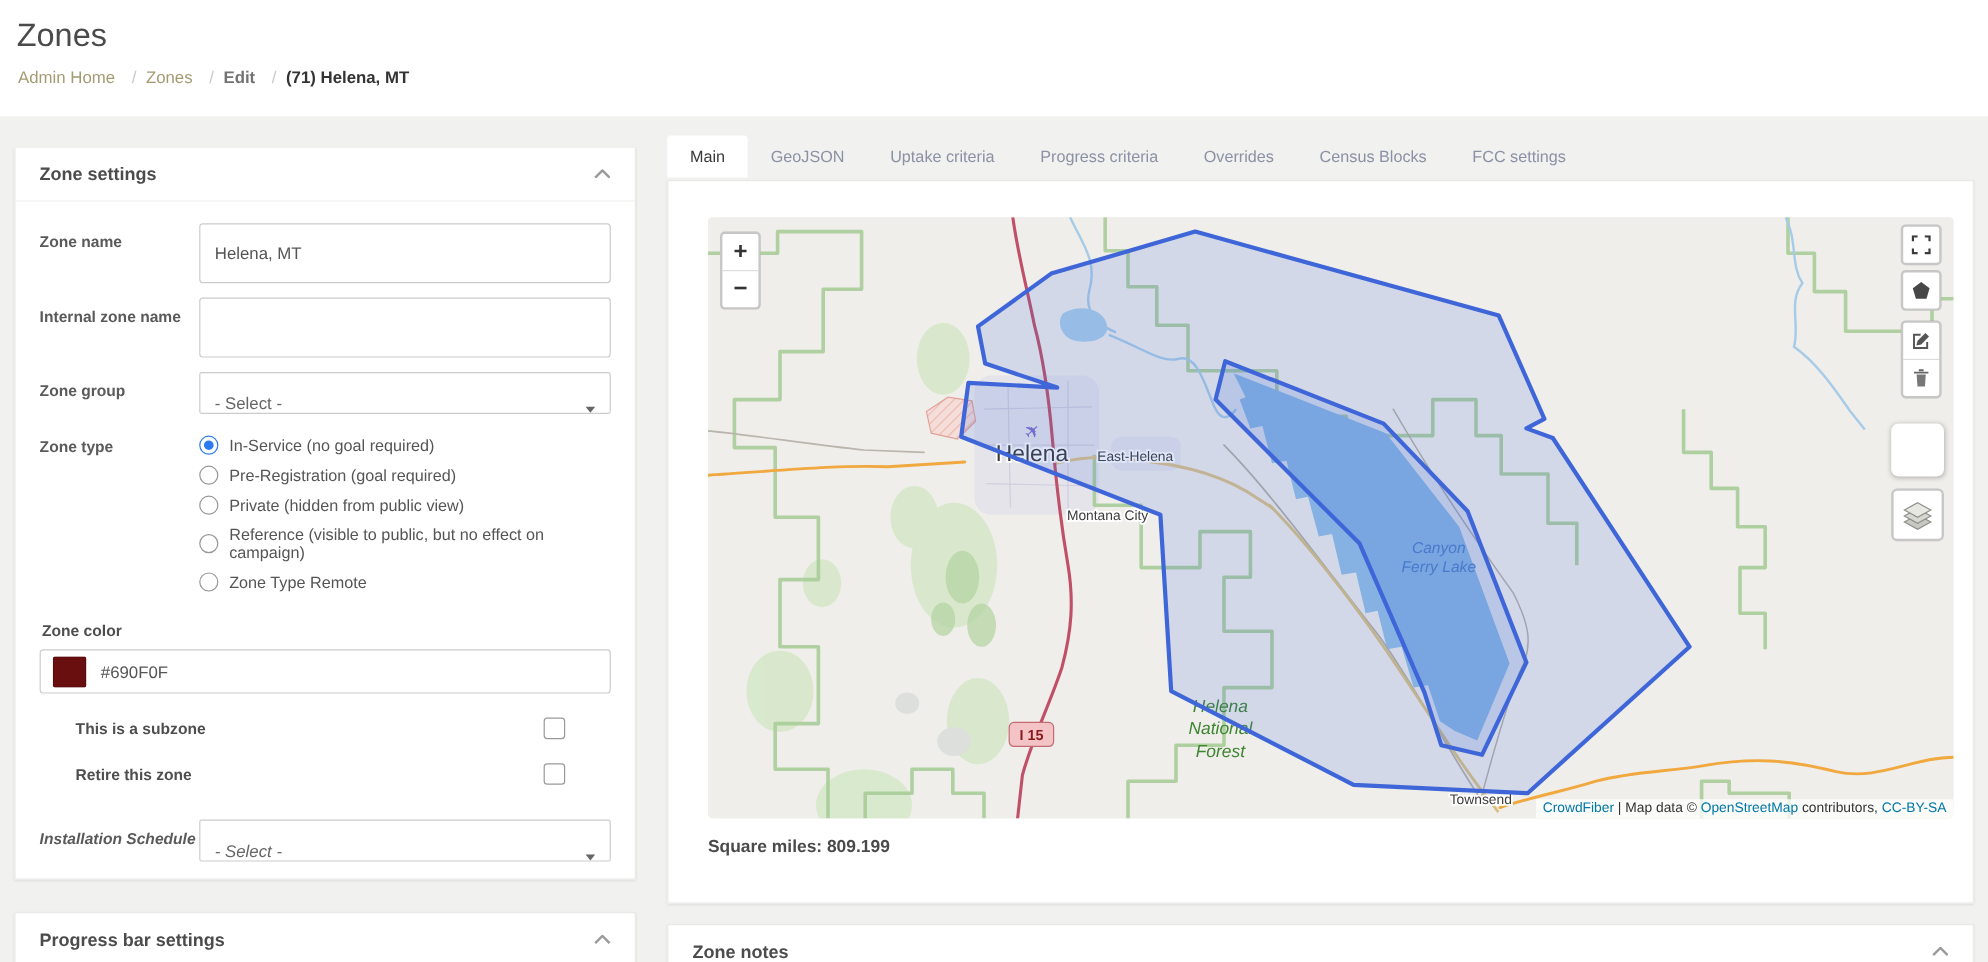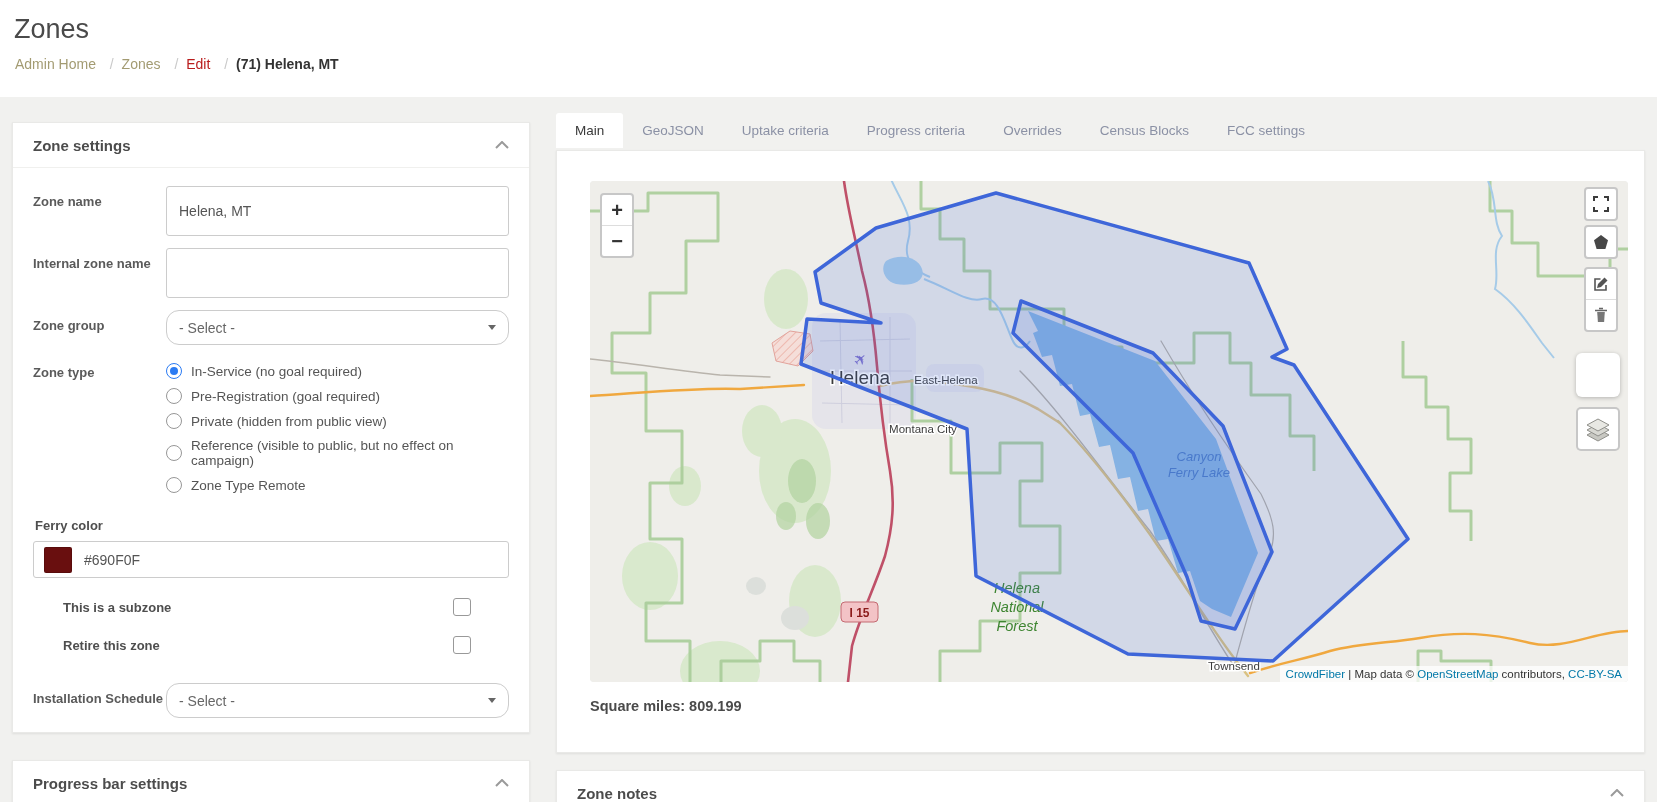--- a/index.html
+++ b/index.html
@@ -5,37 +5,37 @@
   html,body{margin:0;padding:0;}
   #app{position:relative;width:1657px;height:802px;background:#f1f1ef;overflow:hidden;
        font-family:"Liberation Sans",sans-serif;color:#555;}
   
   .top-header{position:absolute;left:0;top:0;width:100%;height:97px;background:#fff;}
   .page-title{position:absolute;left:14px;top:14px;font-size:27px;font-weight:400;color:#4a4a4a;}
   .breadcrumb{position:absolute;left:15px;top:56px;font-size:14px;color:#999;}
   .breadcrumb span{margin-right:4px;}
   .bc-link{color:#a39b72;}
   .bc-sep{color:#c9c9c9;margin:0 6px;}
-  .bc-plain{color:#b91c1c;}
+  .bc-plain{color:#737373;font-weight:bold;}
   .bc-current{color:#333;font-weight:700;}
   
   .card{position:absolute;background:#fff;box-shadow:0 1px 2px rgba(0,0,0,.08);border:1px solid #e9e9e7;box-sizing:border-box;}
   .card-header{display:flex;justify-content:space-between;align-items:center;height:44px;padding:0 20px;border-bottom:1px solid #f0f0ee;}
   .card-title{font-size:15px;font-weight:700;color:#4c4c4c;}
   .chev{display:flex;align-items:center;}
   
   #zone-settings{left:12px;top:122px;width:518px;height:611px;}
   .card-body{padding:18px 20px;}
   .form-row{display:flex;margin-bottom:12px;}
   .form-label{width:133px;flex:0 0 133px;padding-top:8px;font-size:13px;font-weight:700;color:#5a5a5a;line-height:1.25;}
   .control{flex:1;min-width:0;}
   .text-input{width:100%;height:50px;box-sizing:border-box;border:1px solid #ccc;border-radius:3px;
               padding:0 12px;font-size:14px;color:#555;font-family:"Liberation Sans",sans-serif;background:#fff;}
-  .select{position:relative;height:35px;box-sizing:border-box;border:1px solid #ccc;border-radius:13px;
-          display:flex;align-items:center;padding:0 12px;font-size:14px;color:#666;background:#fff;}
+  .select{position:relative;height:35px;box-sizing:border-box;border:1px solid #ccc;border-radius:2px;
+          display:flex;align-items:flex-end;padding:0 12px;font-size:14px;color:#666;background:#fff;}
   .caret{position:absolute;right:12px;width:0;height:0;border-left:4px solid transparent;border-right:4px solid transparent;border-top:5px solid #666;}
   .radios{padding-top:6px;}
   .radio-row{display:flex;align-items:center;margin-bottom:9px;font-size:13.5px;color:#555;}
   .radio{width:16px;height:16px;flex:0 0 16px;border-radius:50%;border:1px solid #979797;margin-right:9px;box-sizing:border-box;position:relative;background:#fff;}
   .radio.checked{border-color:#2b7bf3;}
   .radio.checked::after{content:'';position:absolute;left:3px;top:3px;right:3px;bottom:3px;border-radius:50%;background:#2b7bf3;}
   .block-label{font-size:13px;font-weight:700;color:#4e4e4e;margin:16px 2px 8px 2px;}
   .color-input{position:relative;height:37px;box-sizing:border-box;border:1px solid #ccc;border-radius:3px;display:flex;align-items:center;padding:0 10px;font-size:14px;color:#555;}
   .swatch{width:26px;height:24px;border-radius:2px;margin-right:12px;border:1px solid rgba(0,0,0,.15);}
   .check-row{display:flex;justify-content:space-between;align-items:center;margin:20px 2px;}
@@ -138,37 +138,37 @@
             <span class="radio"></span>
             <span>Reference (visible to public, but no effect on campaign)</span>
           </div>
           <div class="radio-row">
             <span class="radio"></span>
             <span>Zone Type Remote</span>
           </div>
         </div>
       </div>
 
-      <div class="block-label">Ferry color</div>
+      <div class="block-label">Zone color</div>
       <div class="color-input">
         <span class="swatch" style="background: rgb(105, 15, 15);"></span>
         <span>#690F0F</span>
       </div>
 
       <div class="check-row">
         <span class="check-label">This is a subzone</span>
         <span class="checkbox"></span>
       </div>
 
       <div class="check-row">
         <span class="check-label">Retire this zone</span>
         <span class="checkbox"></span>
       </div>
 
-      <div class="form-row" style="margin-top:29px;">
+      <div class="form-row" style="margin-top:29px;font-style:italic;">
         <div class="form-label">Installation Schedule</div>
         <div class="control">
           <div class="select">
             <span>- Select -</span>
             <span class="caret"></span>
           </div>
         </div>
       </div>
 
     </div>

